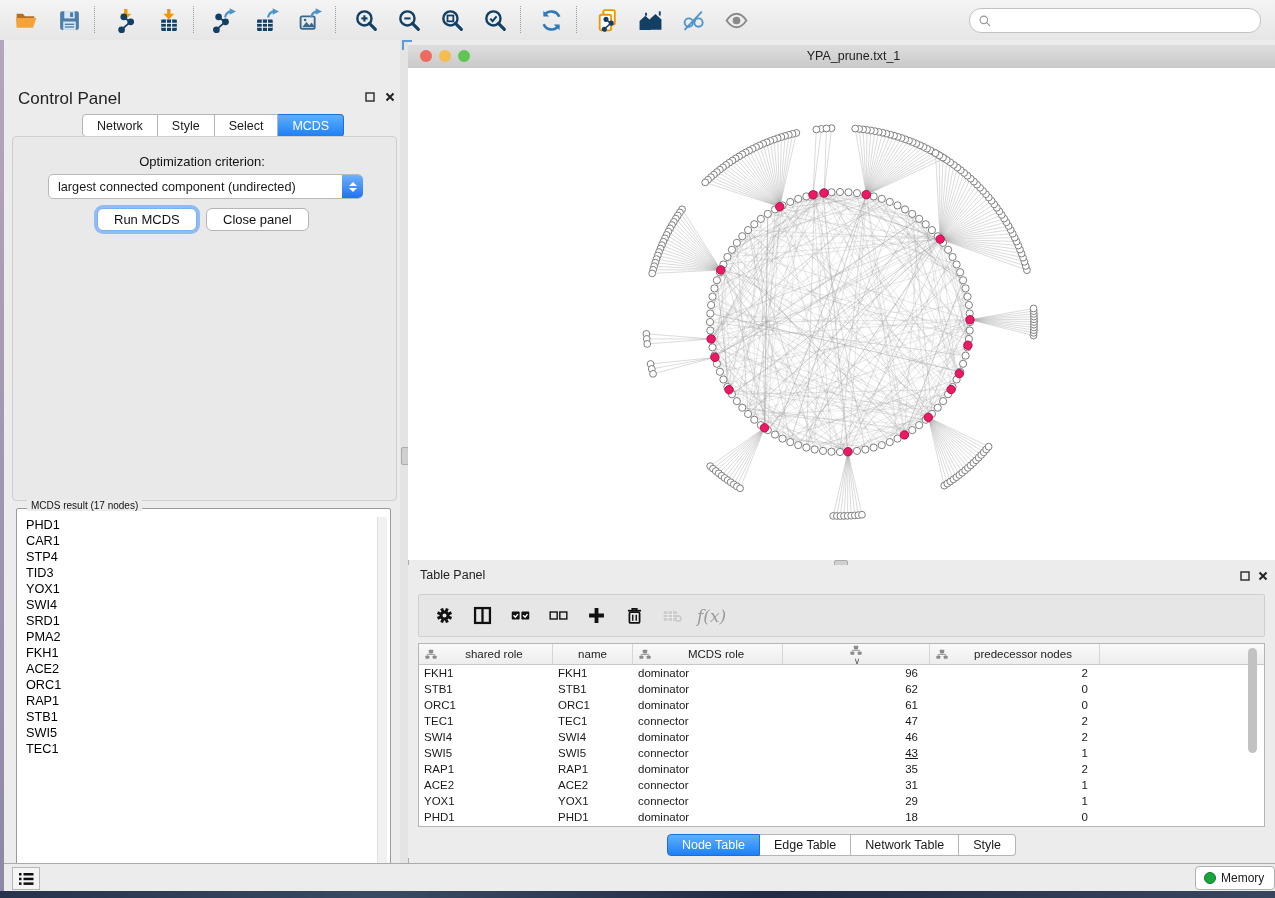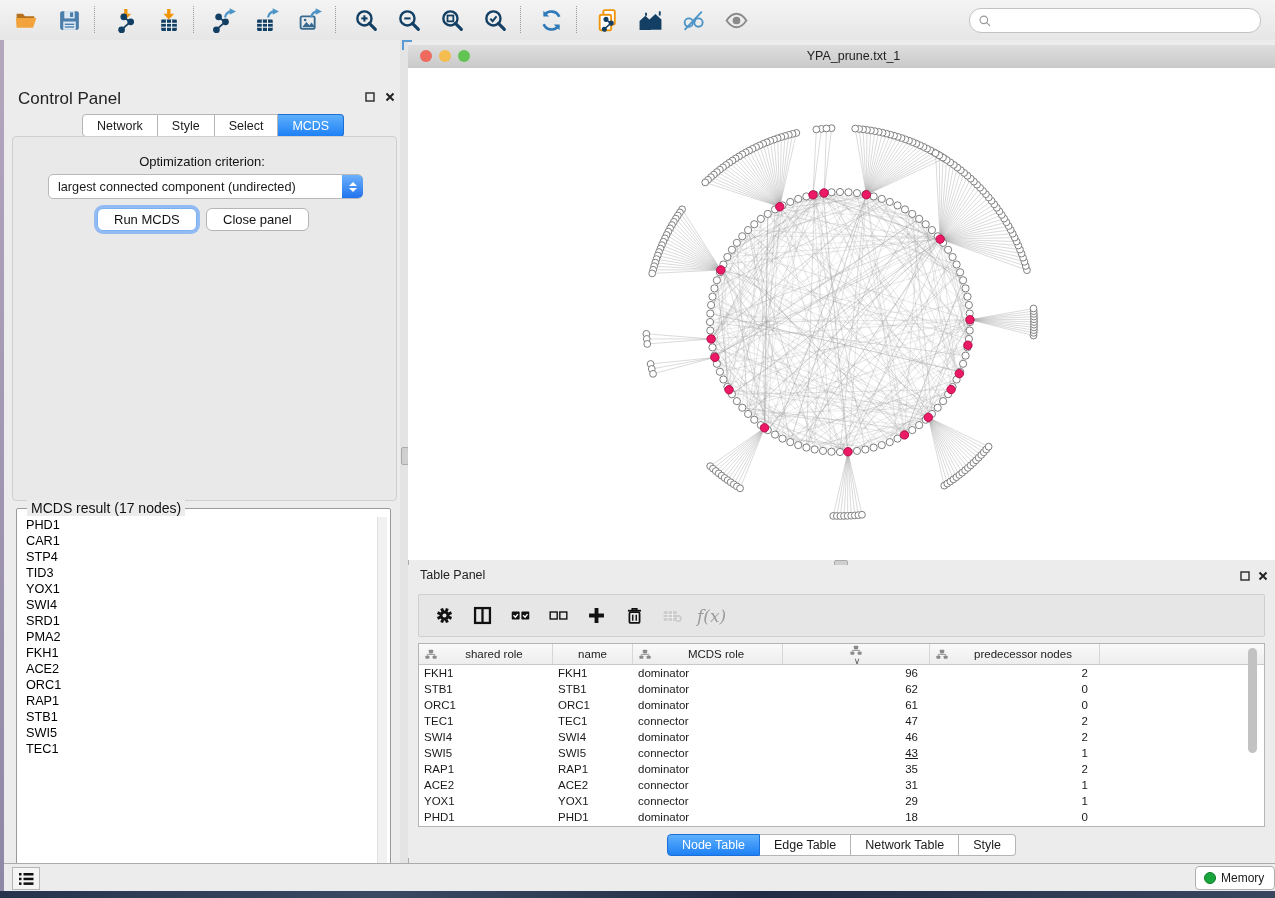--- a/index.html
+++ b/index.html
@@ -52,21 +52,21 @@
     align-items:center;justify-content:center;gap:2px;}
   .chev{width:0;height:0;border-left:4px solid transparent;border-right:4px solid transparent;}
   .chev.up{border-bottom:4px solid #fff;} .chev.down{border-top:4px solid #fff;}
   .cp-btn{position:absolute;top:168px;height:23px;background:#fff;border:1px solid #b5b5b5;
     border-radius:6px;font-size:13px;font-family:inherit;color:#111;cursor:default;padding:0 16px;}
   #run-btn{left:93px;box-shadow:0 0 0 3px rgba(77,150,252,.55);border-color:#7ab0f0;}
   #close-btn{left:202px;}
   #result-group{left:12px;top:468px;width:373px;height:370px;border:1px solid #9a9a9a;
     border-radius:2px;background:#fff;}
   #result-legend{position:absolute;left:10px;top:-9px;background:#ececec;padding:0 4px;
-    font-size:14px;color:#111;white-space:nowrap;}
+    font-size:10px;color:#111;white-space:nowrap;}
   #result-list{position:absolute;left:2px;top:8px;width:352px;height:352px;overflow:hidden;
     font-size:12.7px;line-height:16px;padding-left:7px;color:#000;}
   #result-scroll{position:absolute;right:3px;top:8px;width:9px;height:352px;background:#f1f1f1;
     border-left:1px solid #e0e0e0;}
 
   
   #v-split{left:400px;top:40px;width:8px;height:823px;background:#e4e4e4;border-right:1px solid #ababab;}
   #v-split-handle{left:401px;top:447px;width:6px;height:16px;background:#cfcfcf;
     border:1px solid #aaa;border-radius:2px;}
   #h-split-handle{left:834px;top:560px;width:12px;height:6px;background:#cfcfcf;

